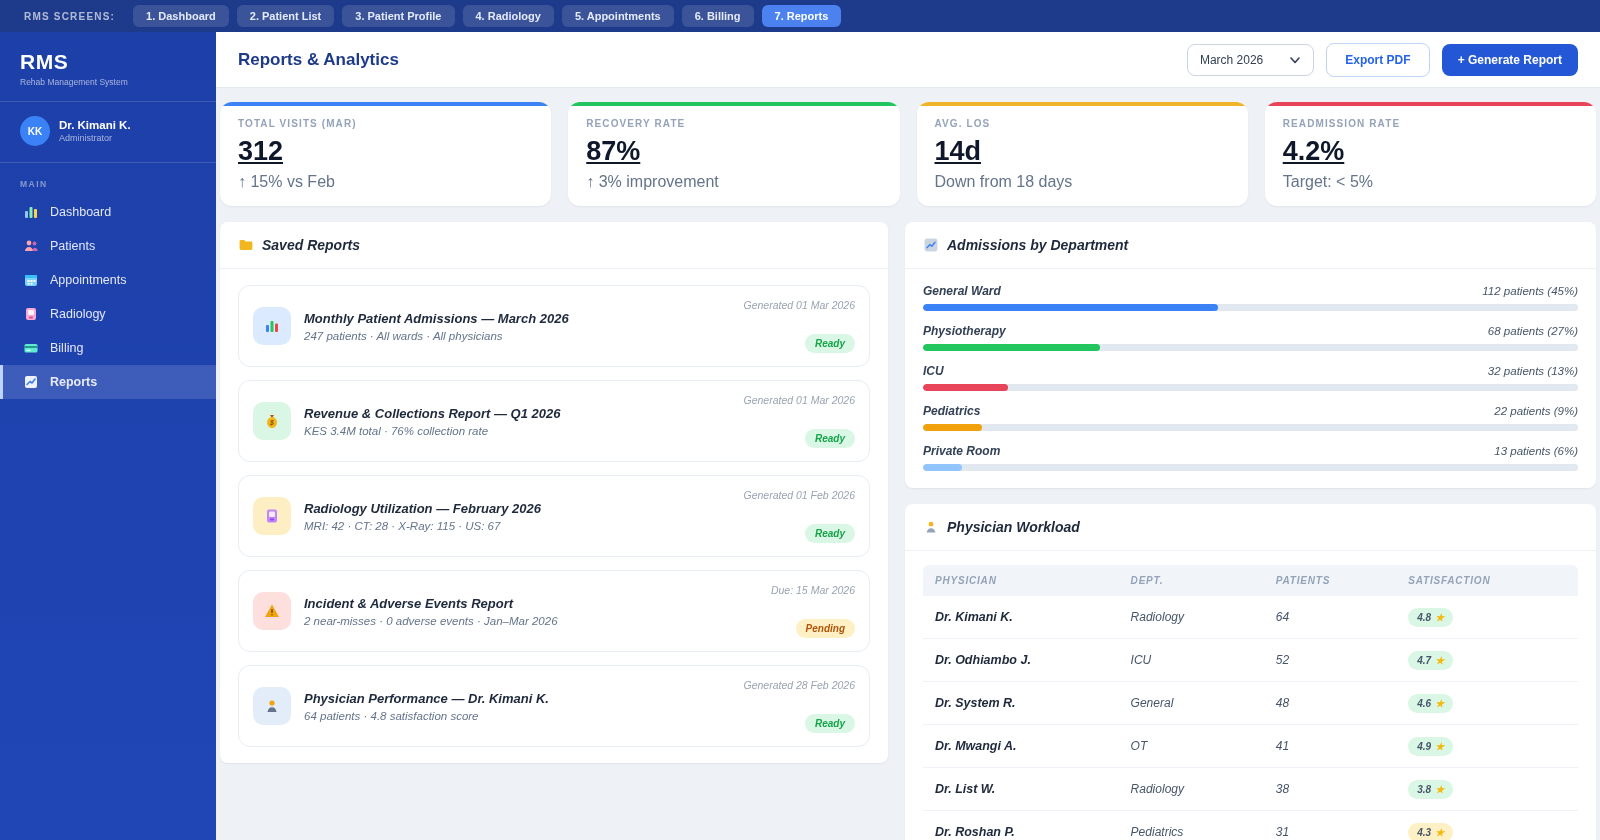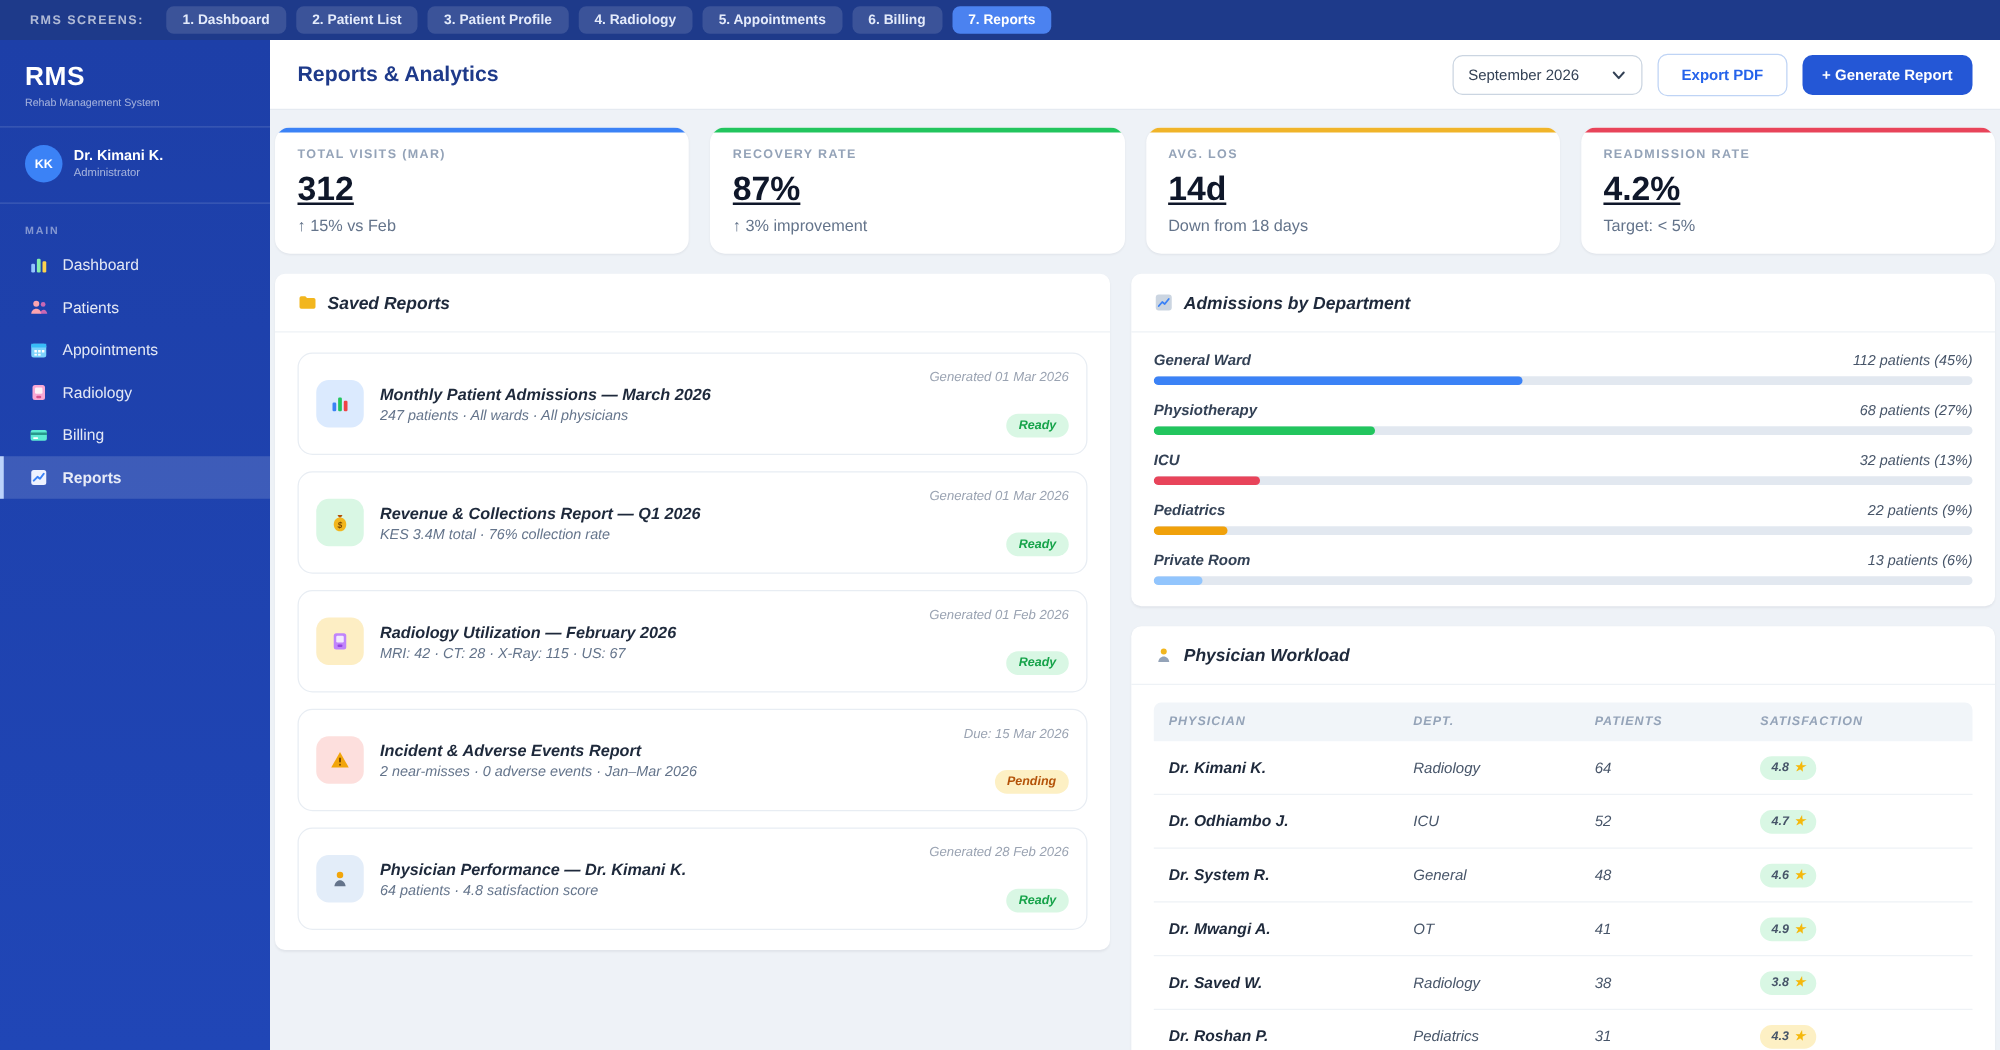--- a/index.html
+++ b/index.html
@@ -40,21 +40,21 @@
   .btn-primary { border:none; background:#2457d6; color:#fff; font-weight:700; font-size:12px; padding:9px 16px; border-radius:8px; cursor:pointer; }
 
   .content { padding:14px 4px 20px; overflow:hidden; }
 
   
   .stats { display:grid; grid-template-columns:repeat(4,1fr); gap:17px; margin-bottom:16px; }
   .stat-card { background:#fff; border-radius:12px; padding:16px 18px 15px; position:relative; overflow:hidden; box-shadow:0 1px 2px rgba(15,23,42,.06); }
   .stat-accent { position:absolute; top:0; left:0; right:0; height:4px; }
   .stat-label { font-size:10px; font-weight:700; letter-spacing:1.1px; color:#94a3b8; }
   .stat-value { font-size:27px; font-weight:800; color:#0f172a; margin:7px 0 6px;text-decoration:underline; }
-  .stat-sub { font-size:13px; color:#64748b; }
+  .stat-sub { font-size:16px; color:#64748b; }
 
   
   .columns { display:grid; grid-template-columns:668px 1fr; gap:17px; align-items:start; }
   .panel { background:#fff; border-radius:8px; box-shadow:0 1px 2px rgba(15,23,42,.06);font-style:italic; }
   .panel-header { display:flex; align-items:center; gap:8px; padding:15px 18px; border-bottom:1px solid #eef2f6; font-size:14px; font-weight:700; color:#1e293b; }
   .panel-header svg { width:16px; height:16px; }
   .right-col { display:flex; flex-direction:column; gap:16px; }
 
   
   .report-list { padding:16px 18px; display:flex; flex-direction:column; gap:13px; }
@@ -189,21 +189,21 @@
       </span>
       <span>Reports</span>
     </div>
   </div>
 
   <div class="main">
     <div class="main-header">
       <div class="page-title">Reports &amp; Analytics</div>
       <div class="header-actions">
         <div class="select">
-          <span>September 2026</span>
+          <span>March 2026</span>
           <svg width="12" height="12" viewBox="0 0 12 12">
               <polyline points="2,4 6,8.5 10,4" stroke="#334155" stroke-width="1.6" fill="none" stroke-linecap="round" stroke-linejoin="round"></polyline>
             </svg>
         </div>
         <button class="btn-outline">Export PDF</button>
         <button class="btn-primary">+ Generate Report</button>
       </div>
     </div>
 
     <div class="content">
@@ -444,21 +444,21 @@
                 <div class="tbl-row">
                   <span class="td-name">Dr. Mwangi A.</span>
                   <span class="td-plain">OT</span>
                   <span class="td-plain">41</span>
                   <span><span class="sat-pill" data-tone="green">
                         <span>4.9</span>
                         <span class="star">★</span>
                       </span></span>
                 </div>
                 <div class="tbl-row">
-                  <span class="td-name">Dr. Saved W.</span>
+                  <span class="td-name">Dr. List W.</span>
                   <span class="td-plain">Radiology</span>
                   <span class="td-plain">38</span>
                   <span><span class="sat-pill" data-tone="green">
                         <span>3.8</span>
                         <span class="star">★</span>
                       </span></span>
                 </div>
                 <div class="tbl-row">
                   <span class="td-name">Dr. Roshan P.</span>
                   <span class="td-plain">Pediatrics</span>

